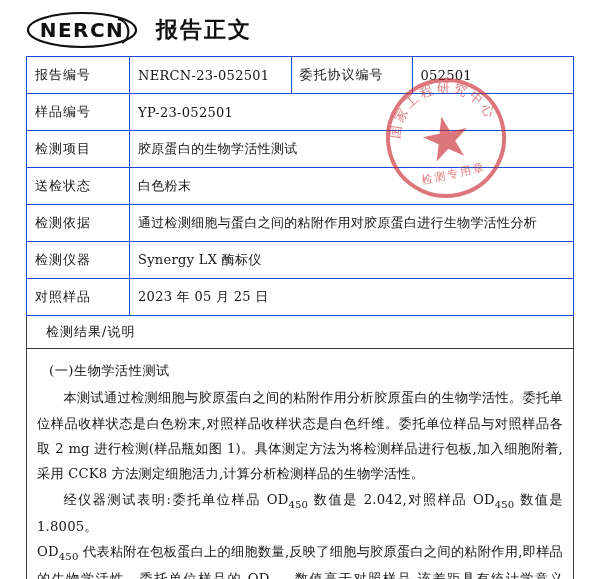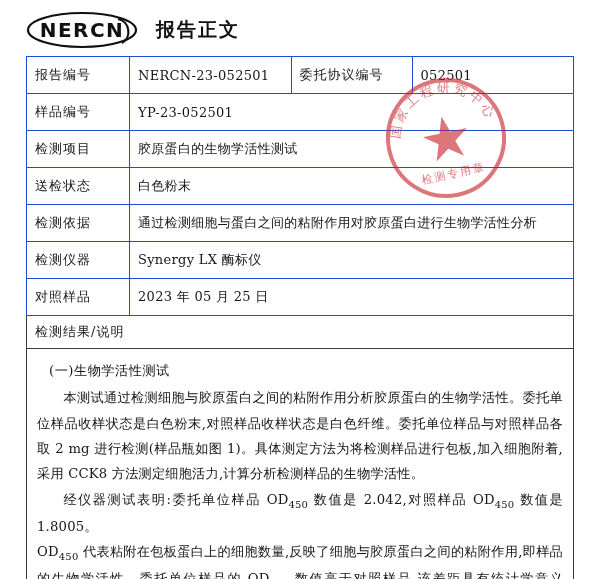--- a/index.html
+++ b/index.html
@@ -32,21 +32,21 @@
     box-sizing: border-box;
   }
   .logo {
     position: relative;
     width: 112px;
     height: 40px;
     flex: none;
   }
   .logo svg { display: block; }
   .doc-title {
-    font-size: 19px;
+    font-size: 22px;
     letter-spacing: 2px;
     margin-left: 18px;
     font-family: "DejaVu Serif", serif;
     font-weight: 600;
     color: #111;
     white-space: nowrap;
   }
 
   
   .tbl-wrap {
@@ -78,21 +78,21 @@
   }
   td.val.cn { font-family: "DejaVu Serif", serif; }
 
   
   .result-head {
     margin: 0 24px 0 26px;
     width: 548px;
     box-sizing: border-box;
     border: 1px solid #3b3b3b;
     border-top: none;
-    padding: 7px 8px;
+    padding: 7px 19px;
     font-size: 13px;
     font-family: "DejaVu Serif", serif;
     letter-spacing: 1px;
   }
 
   
   .body-box {
     margin: 0 24px 0 26px;
     width: 548px;
     box-sizing: border-box;

